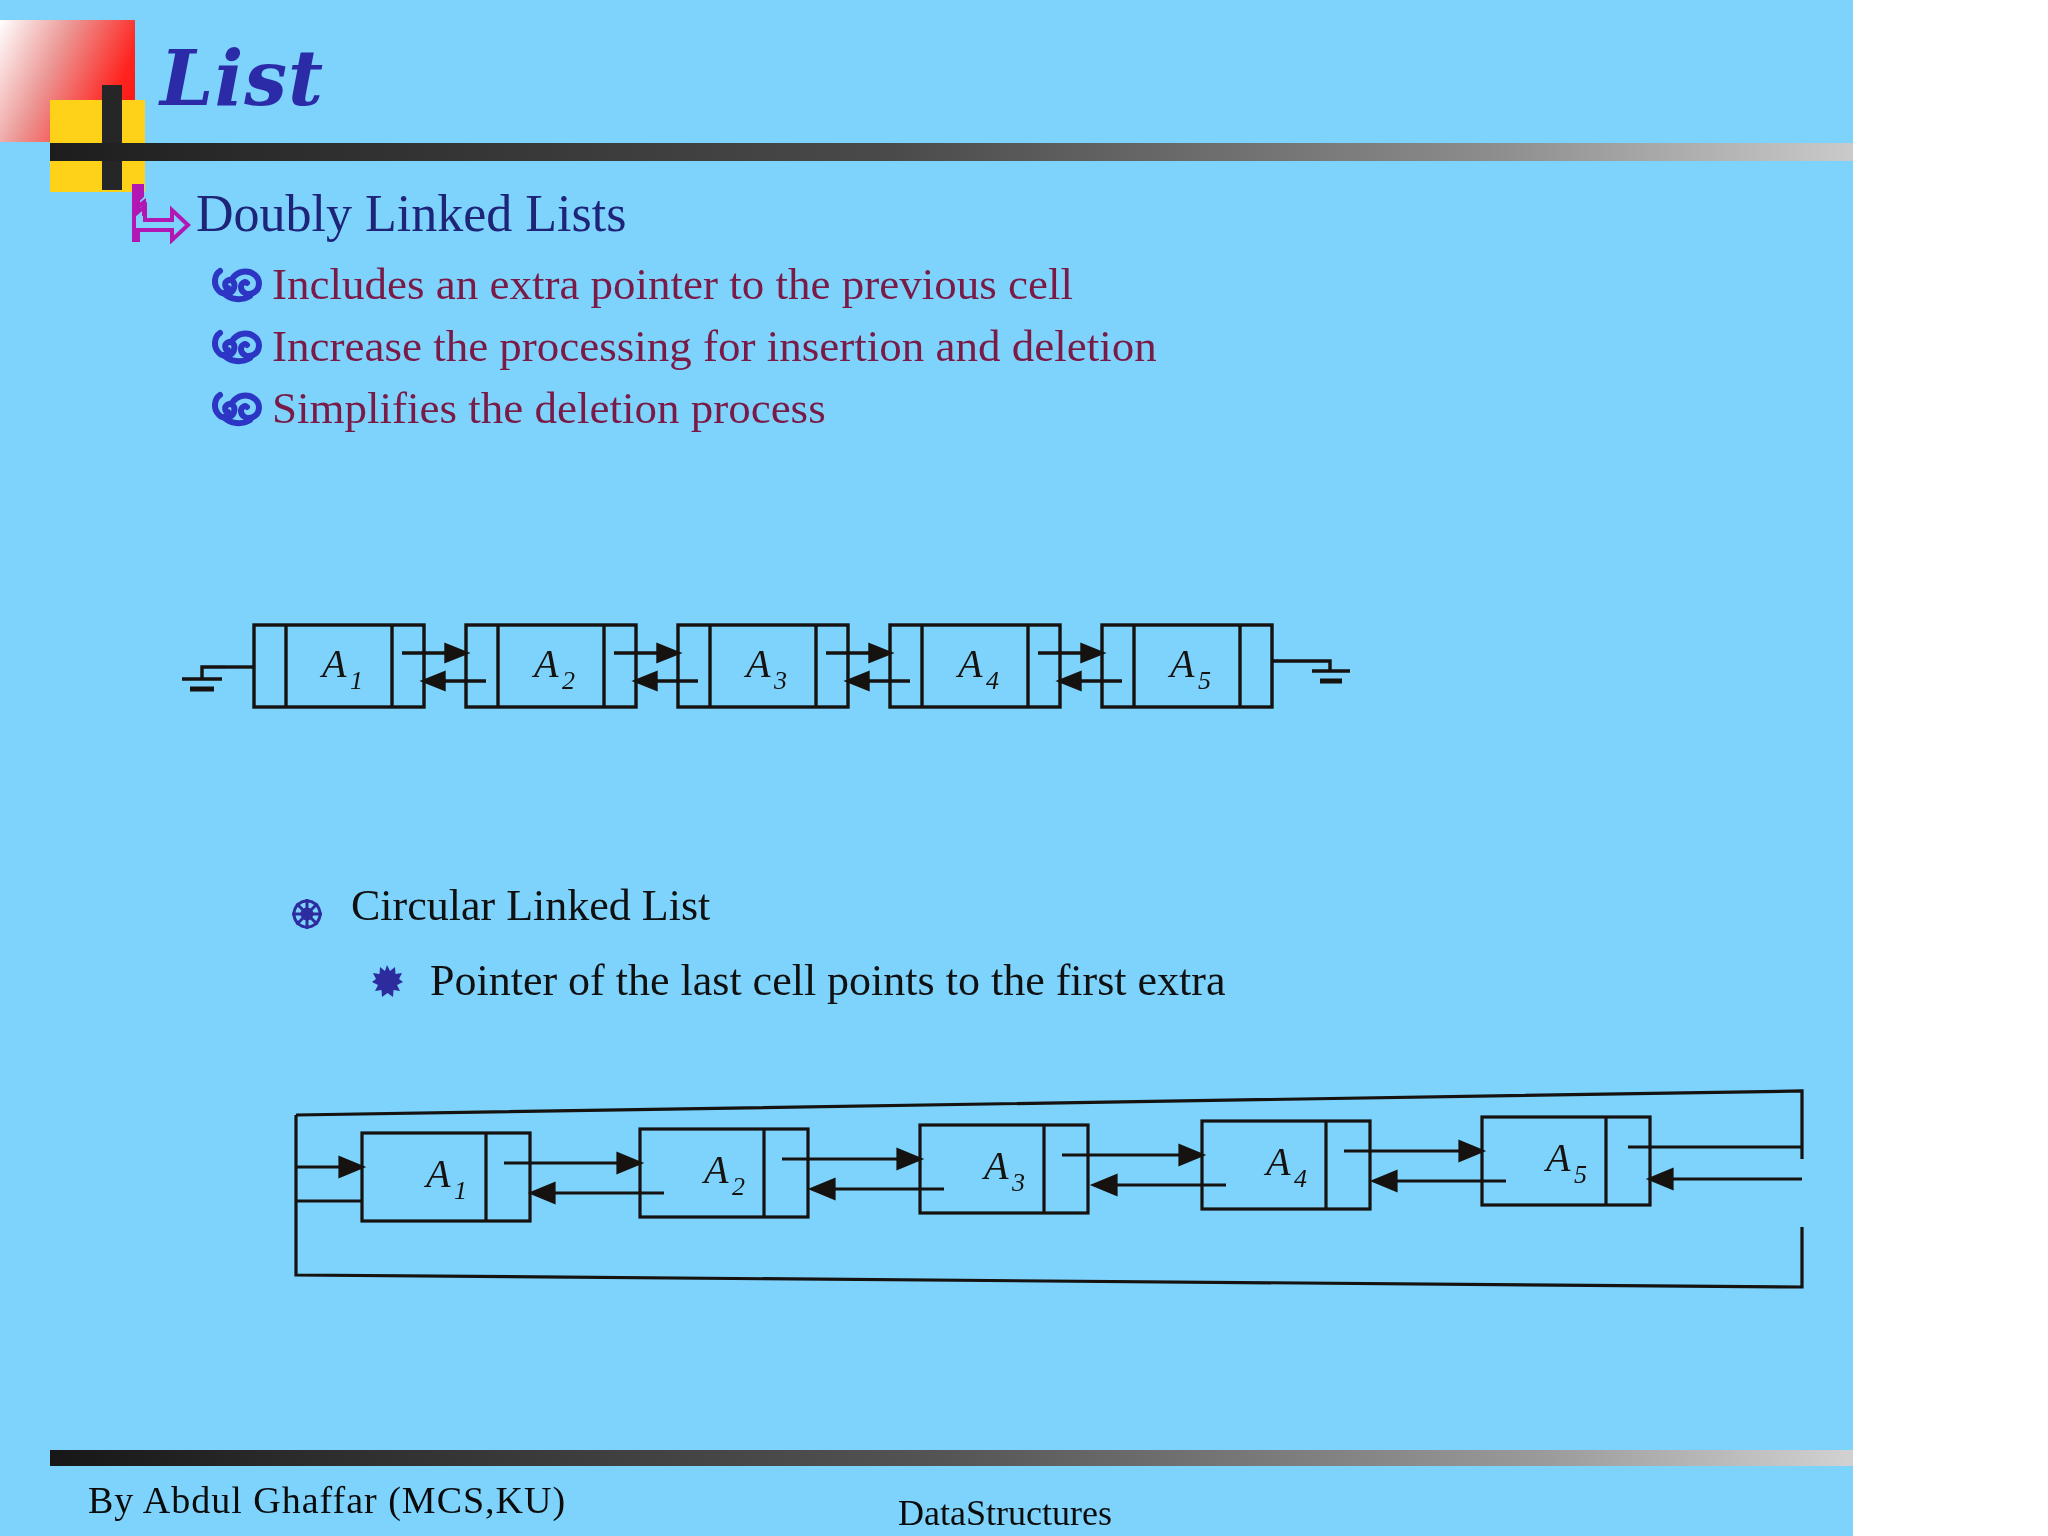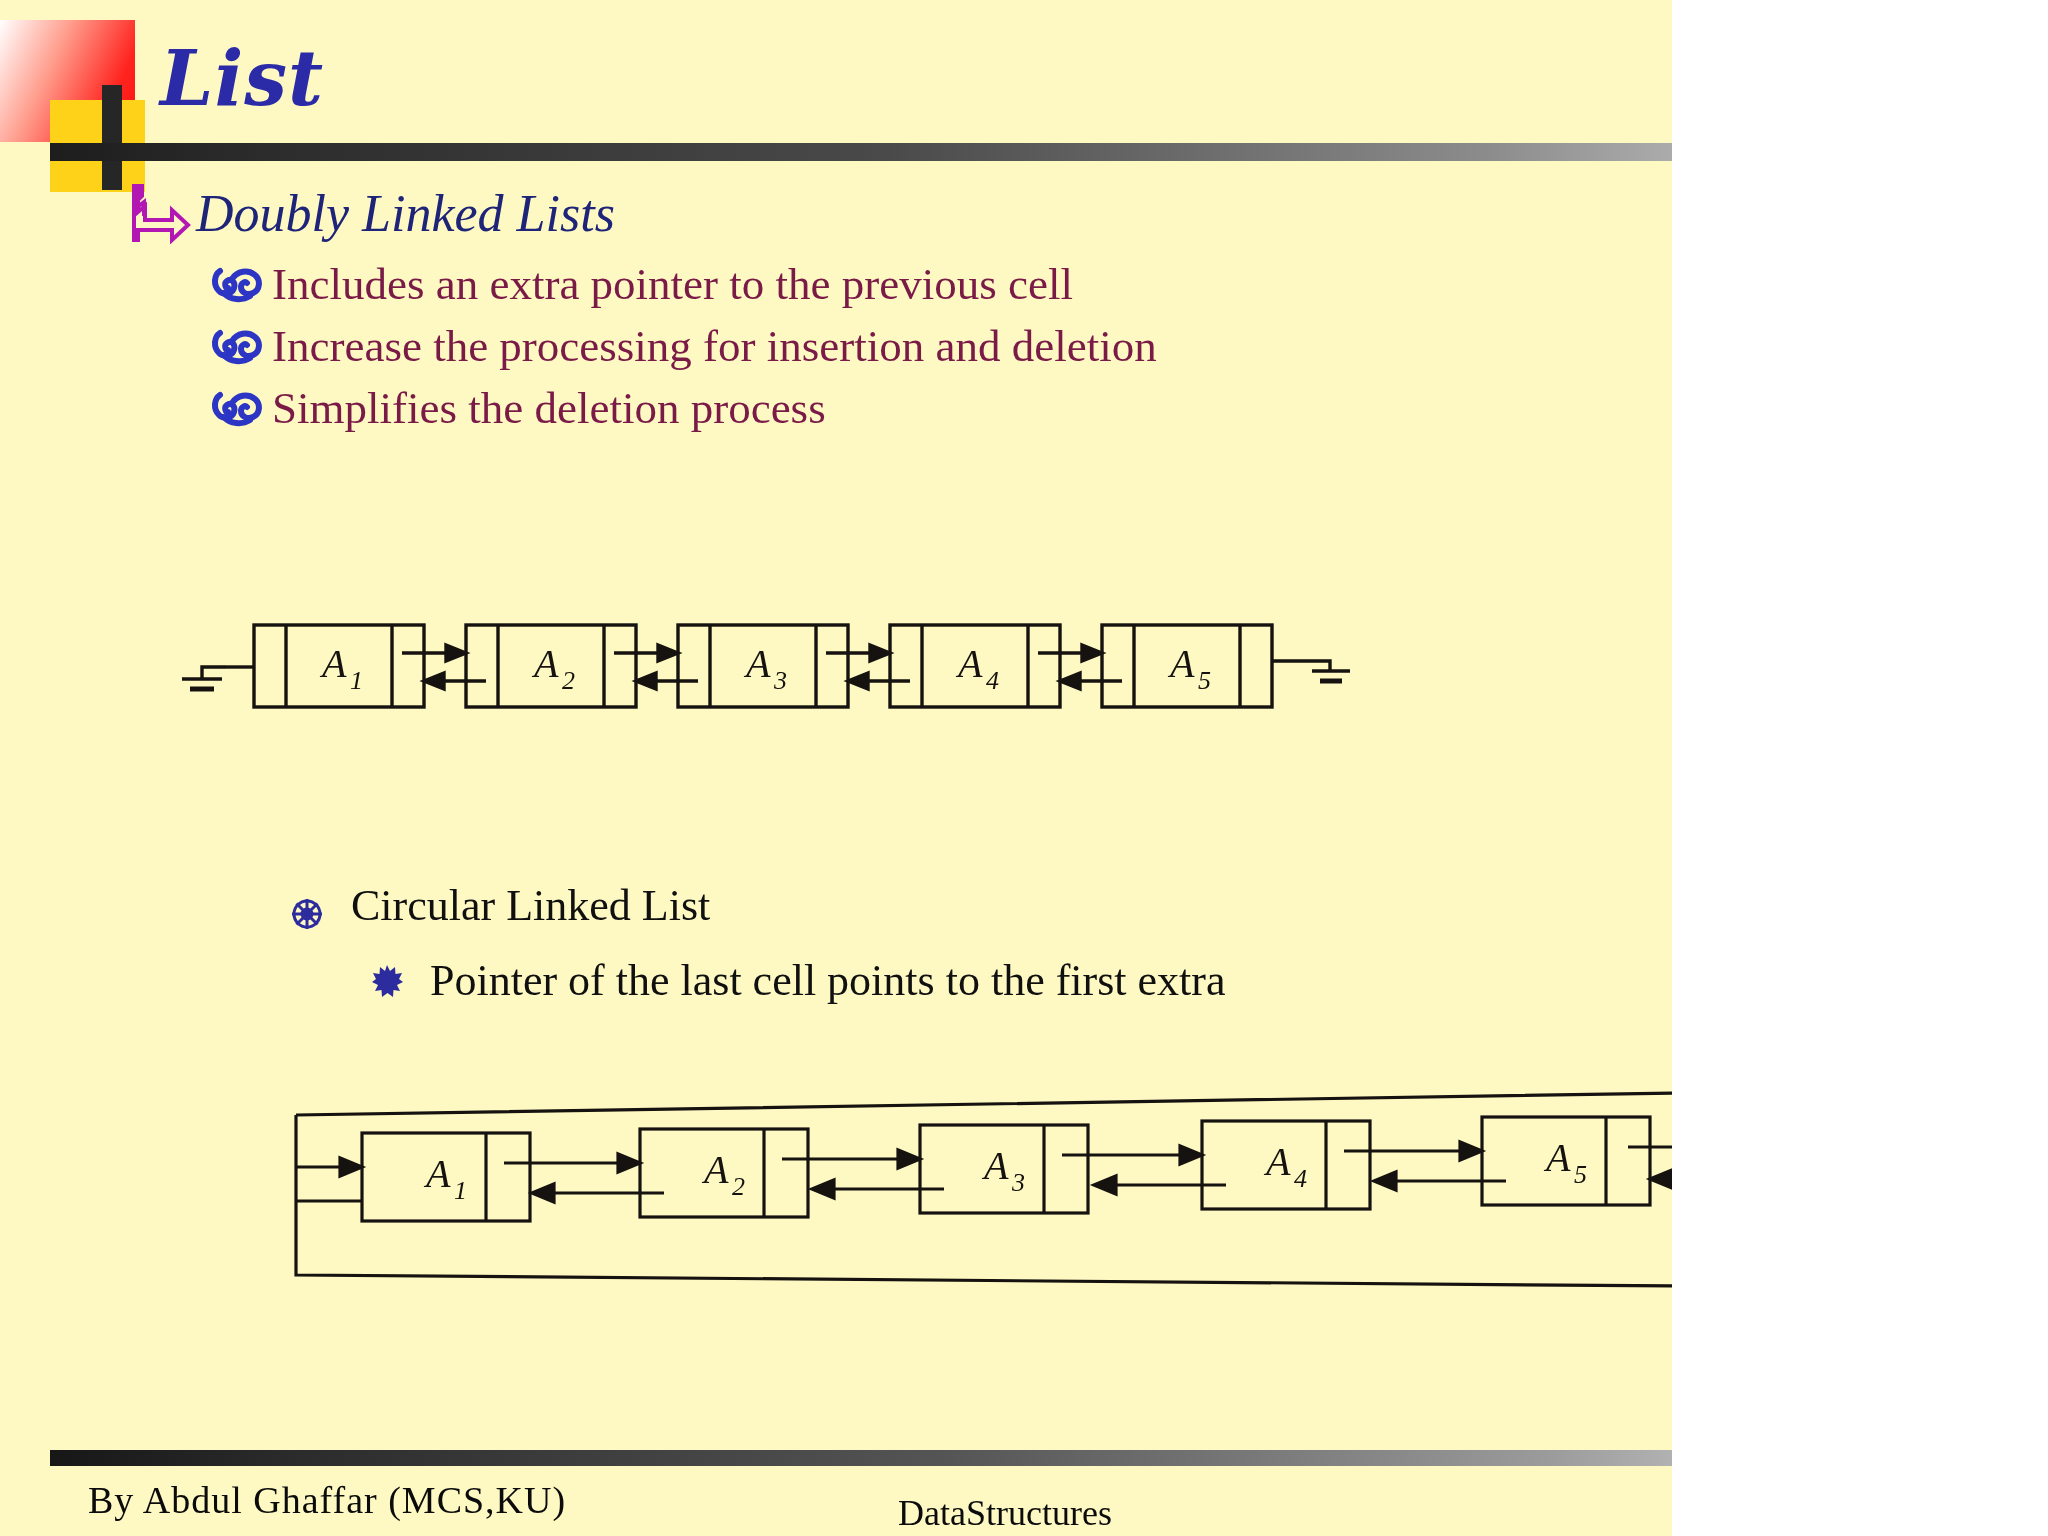--- a/index.html
+++ b/index.html
@@ -5,23 +5,23 @@
   html, body {
     margin: 0;
     padding: 0;
     background: #ffffff;
   }
   body {
     font-family: "Liberation Serif", "DejaVu Serif", serif;
   }
   #slide {
     position: relative;
-    width: 1672px;
+    width: 1853px;
     height: 1536px;
-    background: #fef9c3;
+    background: #7dd3fc;
     overflow: hidden;
   }
 
   
   .deco-red {
     position: absolute;
     left: 0px;
     top: 20px;
     width: 135px;
     height: 122px;
@@ -69,21 +69,20 @@
     left: 132px;
     top: 182px;
     display: flex;
     align-items: center;
     gap: 4px;
   }
   .lvl1 .txt {
     font-size: 52px;
     color: #1E2478;
     letter-spacing: 0px;
-    font-style: italic;
   }
   .arrow-bullet { width: 60px; height: 62px; display:block; }
 
   .lvl2 {
     position: absolute;
     left: 210px;
     display: flex;
     align-items: center;
     gap: 8px;
   }

